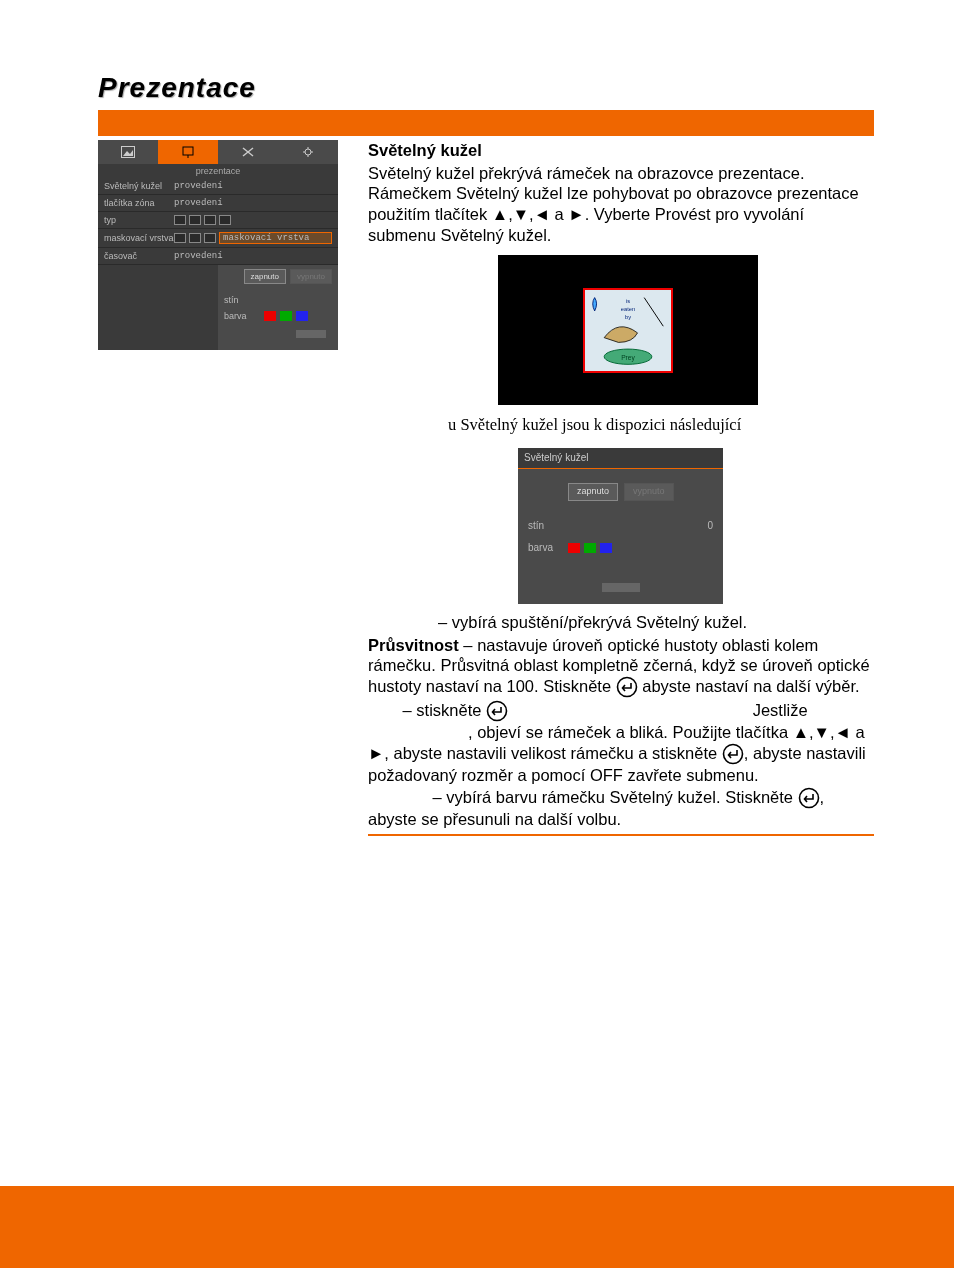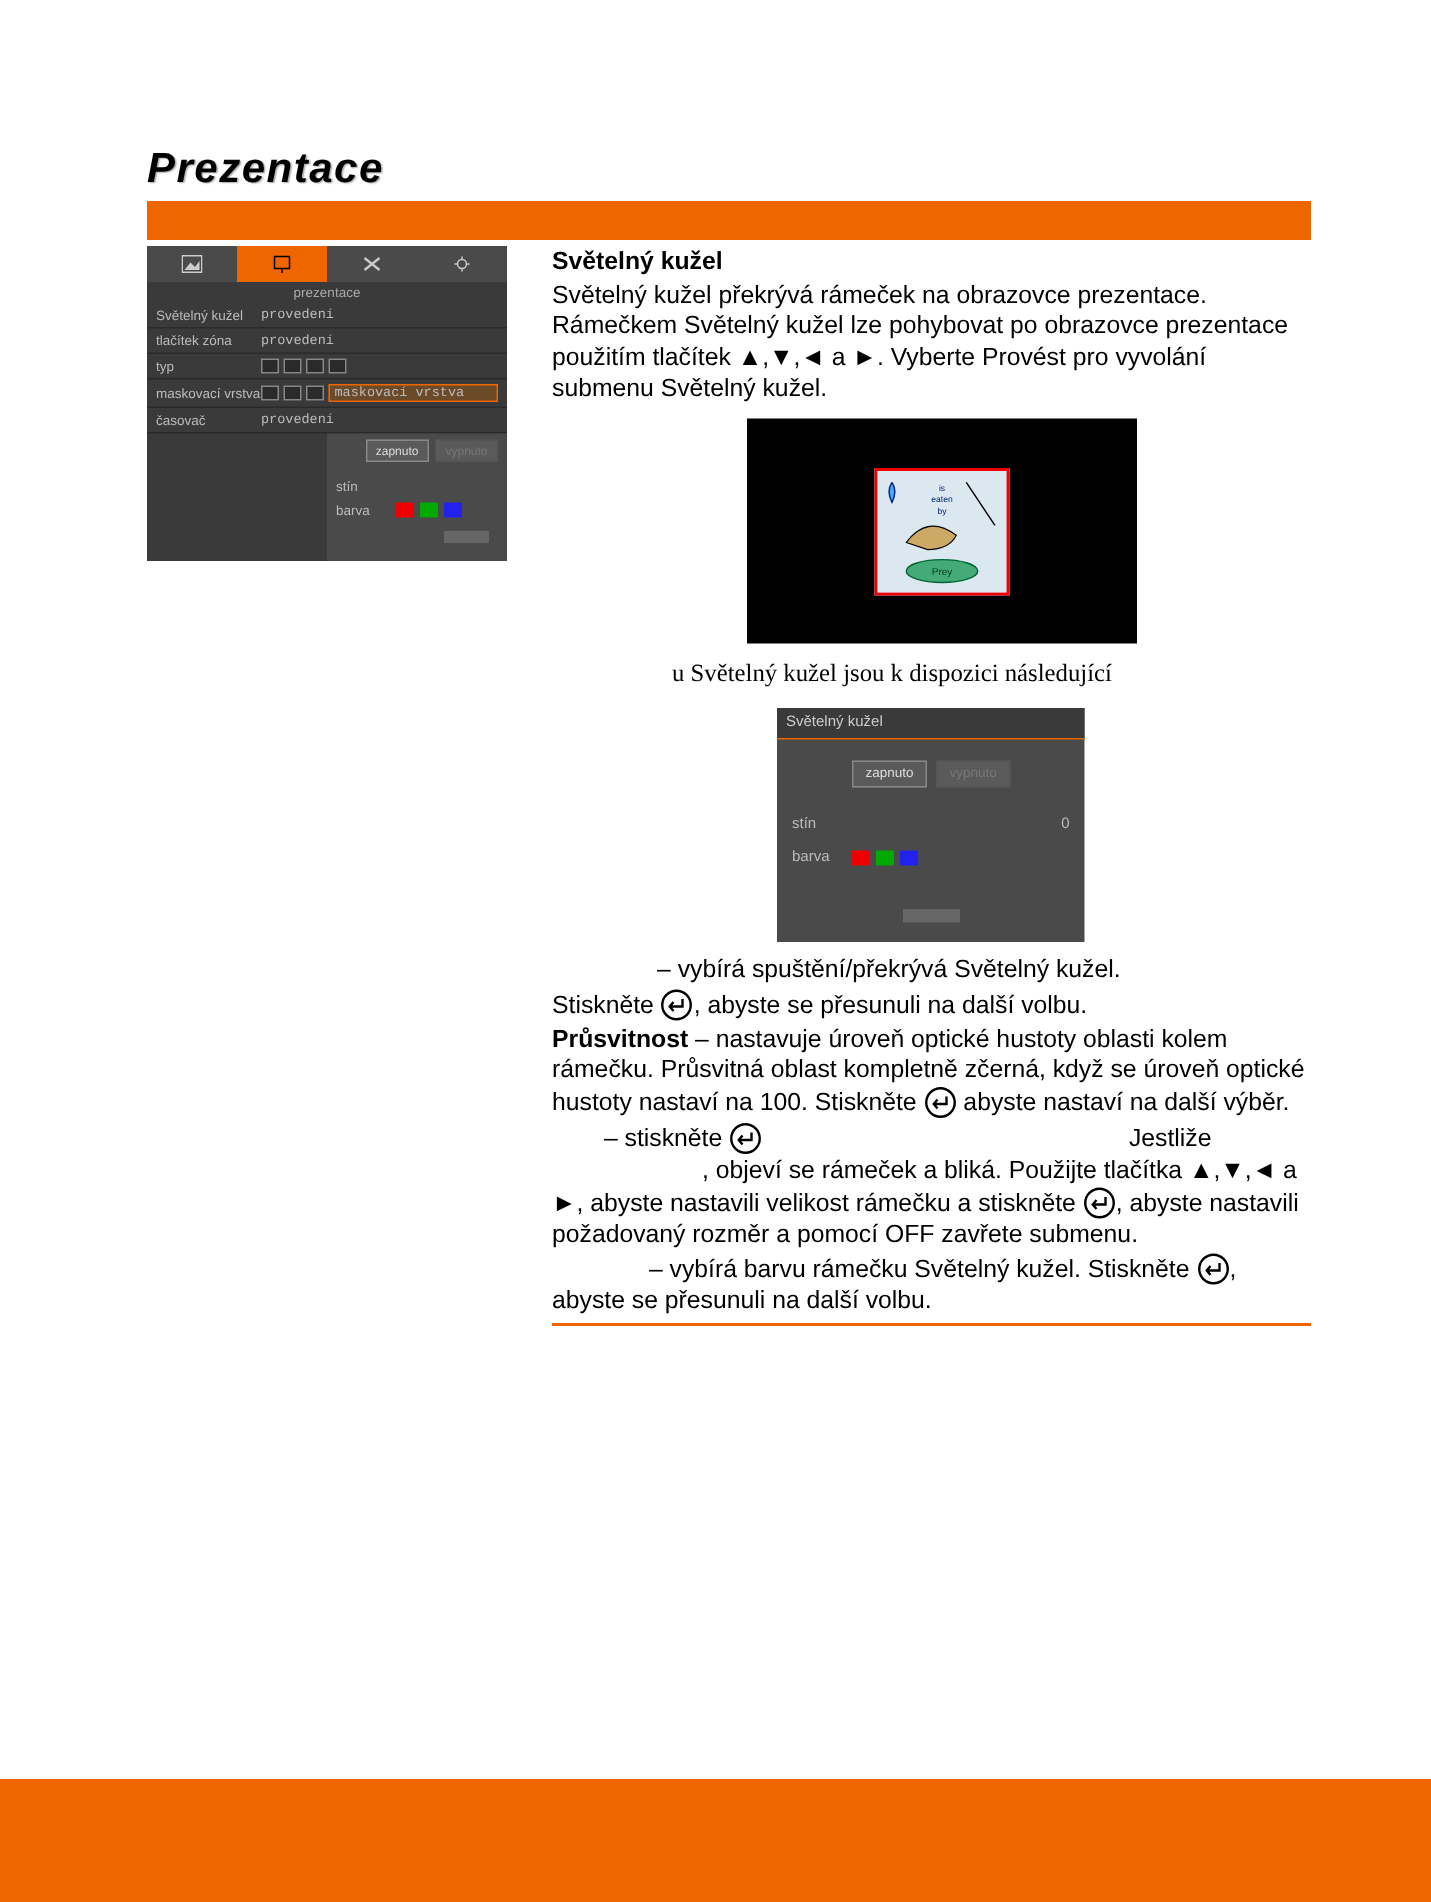--- a/index.html
+++ b/index.html
@@ -1,17 +1,17 @@
 <!DOCTYPE html>
 <html><head>
 <meta charset="utf-8">
 <style>
 * { margin: 0; padding: 0; box-sizing: border-box; }
 body { background: #fff; font-family: Arial, sans-serif; width: 954px; height: 1268px; position: relative; }
-.page { padding: 52px 80px 0 98px; margin-top: 44px; }
+.page { padding: 72px 80px 0 98px; }
 .title { font-family: Arial, sans-serif; font-size: 28px; font-weight: bold; font-style: italic; color: #000; text-shadow: 1px 1px 1px #aaa; letter-spacing: 1px; margin-bottom: 6px; }
 .orange-bar { background: #ef6600; height: 26px; width: 100%; }
 .content { display: flex; gap: 30px; margin-top: 4px; }
 .left-col { width: 240px; flex-shrink: 0; }
 .right-col { flex: 1; font-size: 16.5px; line-height: 1.25; color: #000; }
 .right-col b { font-weight: bold; }
 
 
 .menu-fig { width: 240px; background: #000; }
 .menu-tabs { display: flex; background: #4a4a4a; height: 24px; }
@@ -107,21 +107,21 @@
               </svg>
           </div>
         </div>
         <div class="menu-sub">prezentace</div>
         <div class="menu-body">
           <div class="menu-row">
             <span class="lbl">Světelný kužel</span>
             <span class="val">provedení</span>
           </div>
           <div class="menu-row">
-            <span class="lbl">tlačítek zóna</span>
+            <span class="lbl">tlačítka zóna</span>
             <span class="val">provedení</span>
           </div>
           <div class="menu-row">
             <span class="lbl">typ</span>
             <span class="pos-icons">
                 <span class="pos-ic"></span>
                 <span class="pos-ic"></span>
                 <span class="pos-ic"></span>
                 <span class="pos-ic"></span>
               </span>
@@ -201,26 +201,20 @@
                 <span class="sw g"></span>
                 <span class="sw b"></span>
               </span>
           </div>
         </div>
         <div class="submenu-foot"><span class="sm-slide"></span></div>
       </div>
 
       <div class="para" style="margin-left:70px;"> – vybírá spuštění/překrývá Světelný kužel.</div>
 
-      <div class="para">
-        <span>Stiskněte </span><span class="enter-ic"><svg viewBox="0 0 22 22">
-              <circle cx="11" cy="11" r="9.5" fill="none" stroke="#000" stroke-width="1.6"></circle>
-              <path d="M 15 7 L 15 12 L 7 12 M 9 9 L 6.5 12 L 9 15" fill="none" stroke="#000" stroke-width="1.6"></path>
-            </svg></span><span>, abyste se přesunuli na další volbu.</span>
-      </div>
 
       <div class="para">
         <b>Průsvitnost</b><span> – nastavuje úroveň optické hustoty oblasti kolem rámečku. Průsvitná oblast kompletně zčerná, když se úroveň optické hustoty nastaví na 100. Stiskněte </span><span class="enter-ic"><svg viewBox="0 0 22 22">
               <circle cx="11" cy="11" r="9.5" fill="none" stroke="#000" stroke-width="1.6"></circle>
               <path d="M 15 7 L 15 12 L 7 12 M 9 9 L 6.5 12 L 9 15" fill="none" stroke="#000" stroke-width="1.6"></path>
             </svg></span><span> abyste nastaví na další výběr.</span>
       </div>
 
       <div class="para">
         <span style="display:inline-block;width:30px;"></span><span> – stiskněte </span><span class="enter-ic"><svg viewBox="0 0 22 22">

